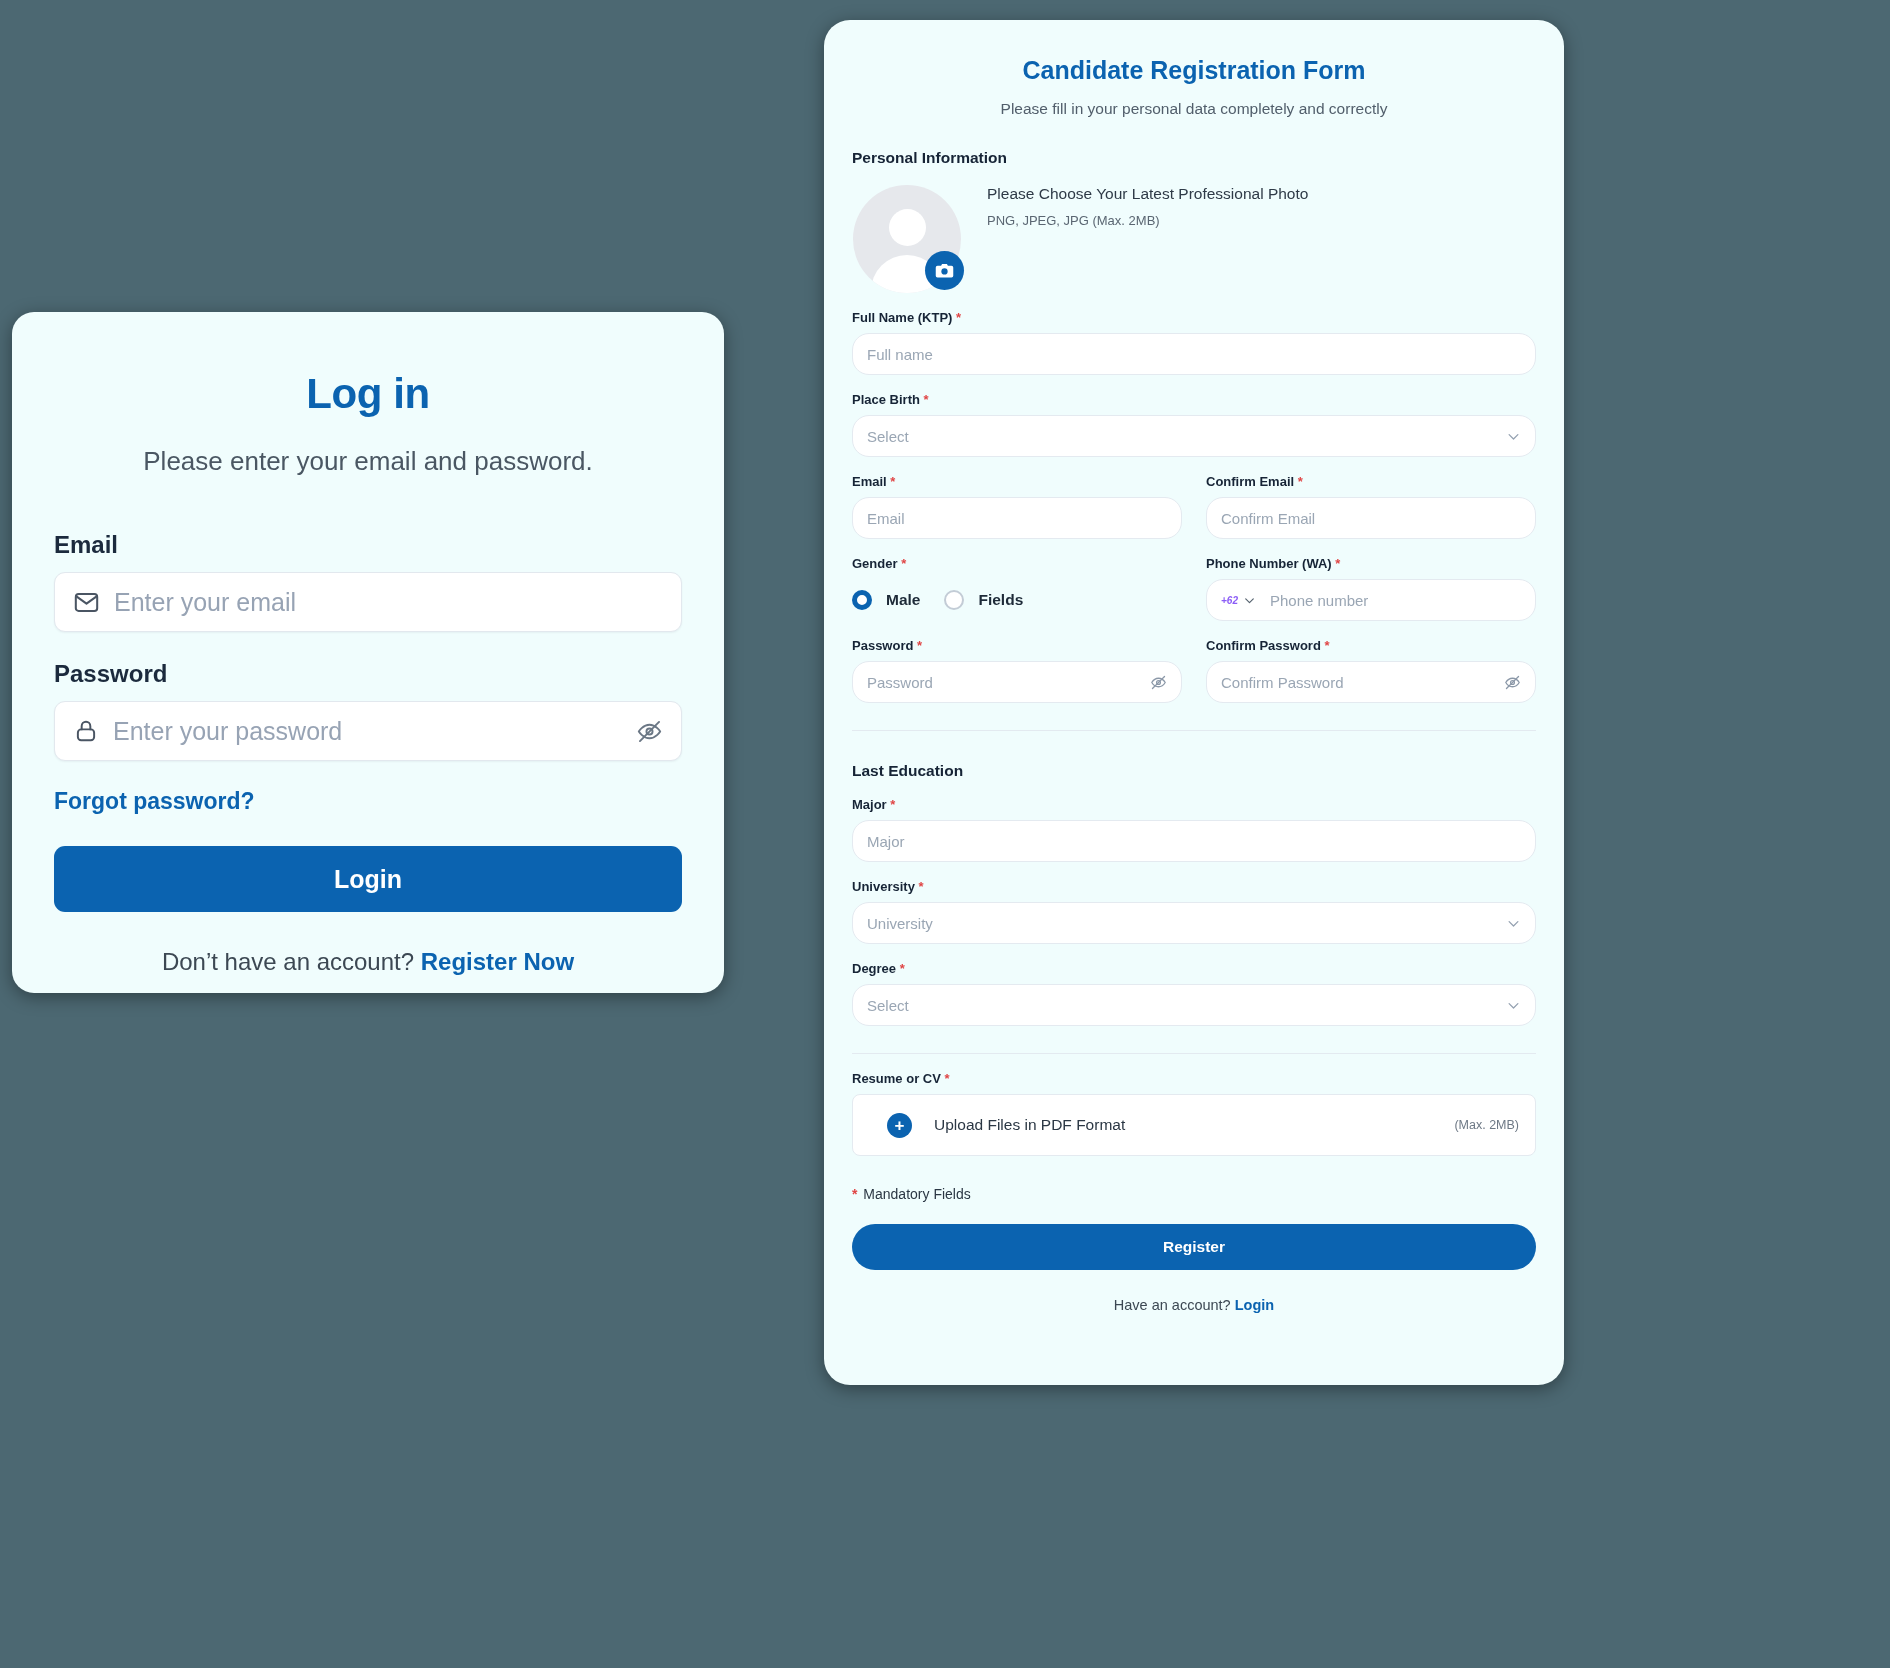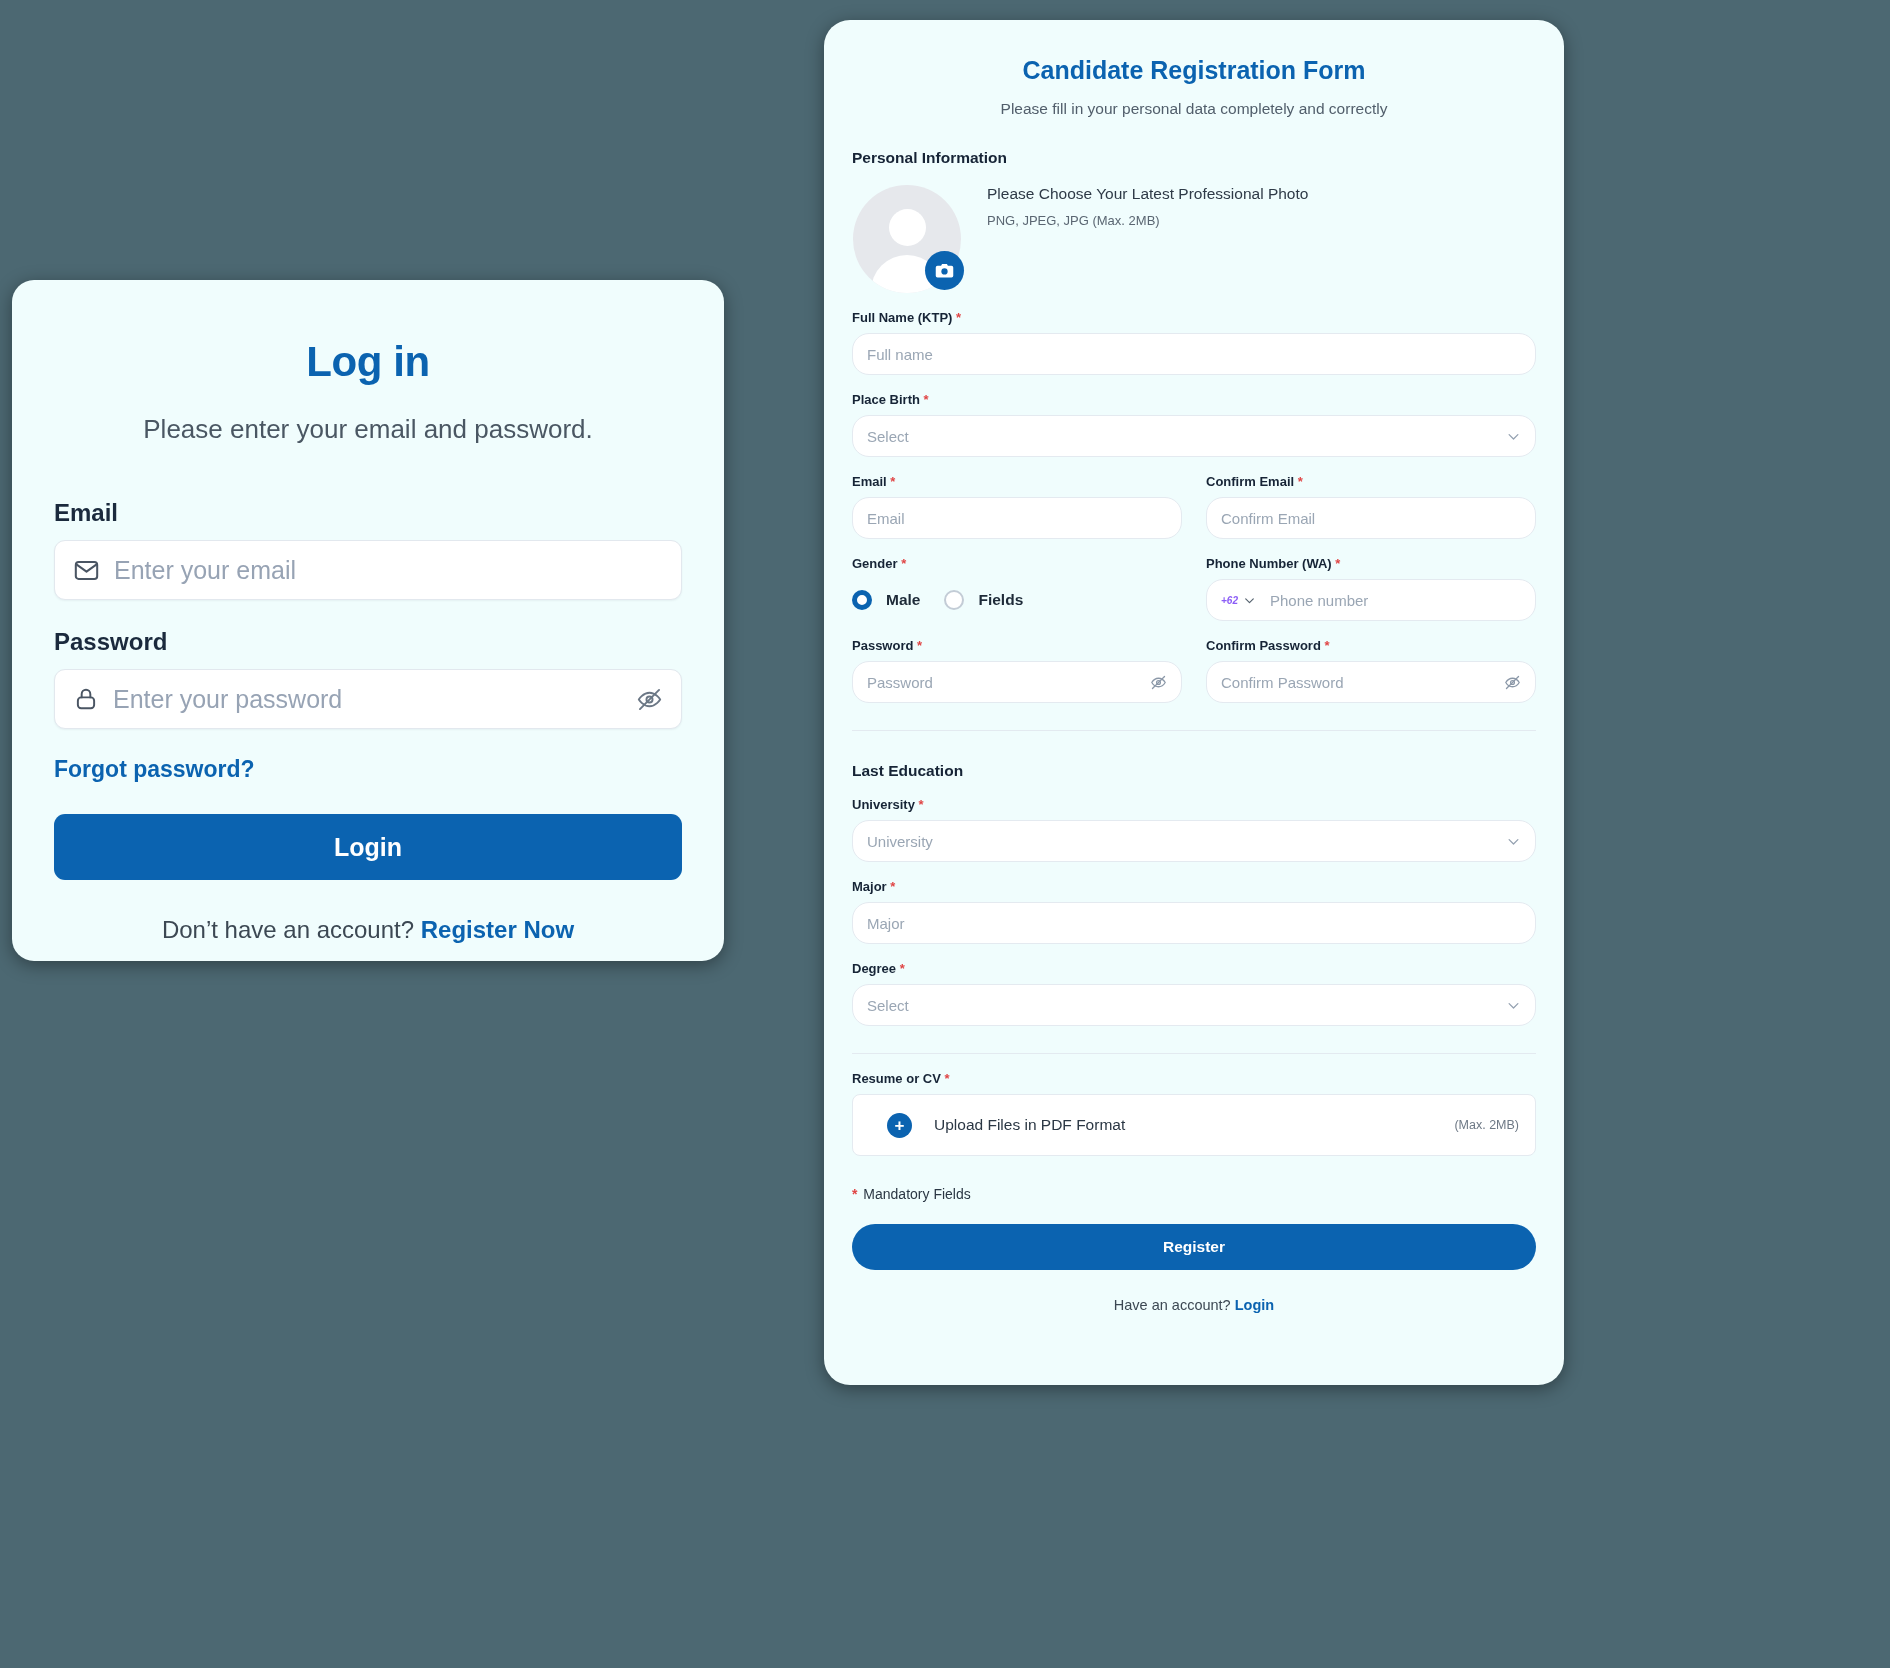--- a/index.html
+++ b/index.html
@@ -13,21 +13,21 @@
   body {
     background: #4c6872;
     font-family: "Liberation Sans", sans-serif;
     position: relative;
   }
 
   
   #login-card {
     position: absolute;
     left: 12px;
-    top: 280px;
+    top: 312px;
     width: 712px;
     height: 681px;
     background: #f0fdfd;
     border-radius: 22px;
     box-shadow: 0 4px 18px rgba(0,0,0,0.38);
     padding: 46px 42px 0 42px;
   }
 
   .login-title {
     text-align: center;
@@ -466,47 +466,47 @@
     </div>
   </div>
 
   <div class="divider"></div>
 
   <div class="section-head">Last Education</div>
 
   
   <div class="stack">
     <div class="r-label">
+      <span>Major</span>
+      <span class="req">*</span>
+    </div>
+    <div class="r-input">
+      <span class="ph">Major</span>
+    </div>
+  </div>
+
+  
+  <div class="stack">
+    <div class="r-label">
       <span>University</span>
       <span class="req">*</span>
     </div>
     <div class="r-input">
       <span class="ph">University</span>
       <span class="tail">
         <svg class="ic" width="15" height="15" viewBox="0 0 24 24" fill="none" stroke="#94a1b0" stroke-width="2" stroke-linecap="round" stroke-linejoin="round">
             <path d="M5 9l7 7 7-7"></path>
           </svg>
       </span>
     </div>
   </div>
 
   
   <div class="stack">
     <div class="r-label">
-      <span>Major</span>
-      <span class="req">*</span>
-    </div>
-    <div class="r-input">
-      <span class="ph">Major</span>
-    </div>
-  </div>
-
-  
-  <div class="stack">
-    <div class="r-label">
       <span>Degree</span>
       <span class="req">*</span>
     </div>
     <div class="r-input">
       <span class="ph">Select</span>
       <span class="tail">
         <svg class="ic" width="15" height="15" viewBox="0 0 24 24" fill="none" stroke="#94a1b0" stroke-width="2" stroke-linecap="round" stroke-linejoin="round">
             <path d="M5 9l7 7 7-7"></path>
           </svg>
       </span>

